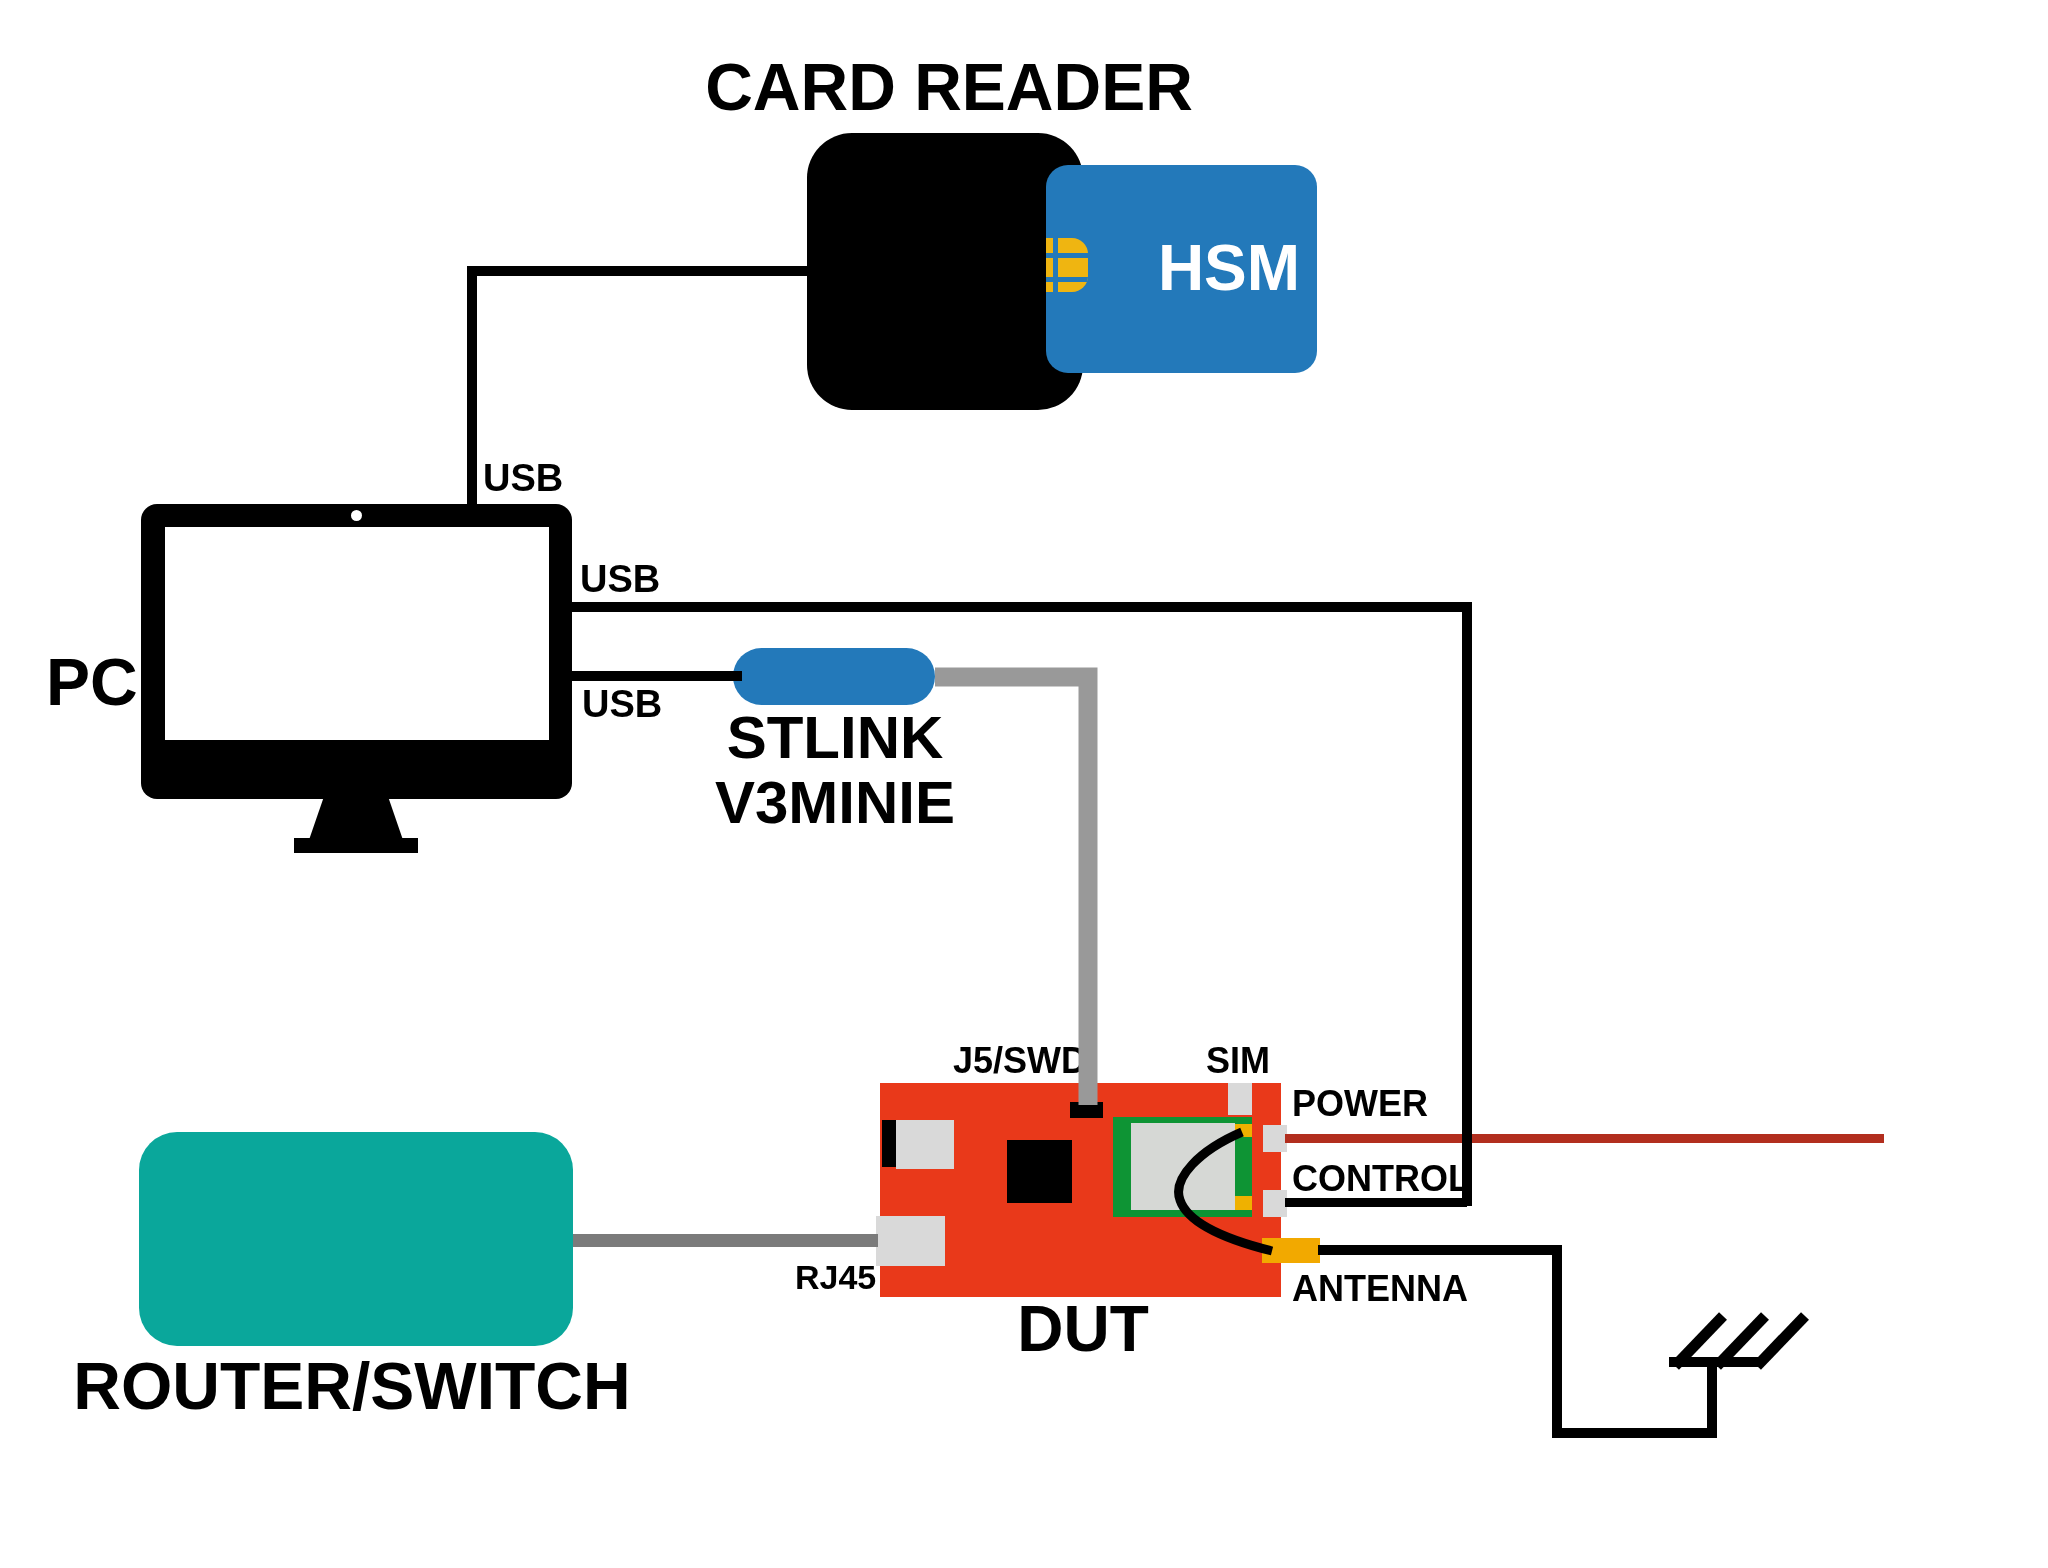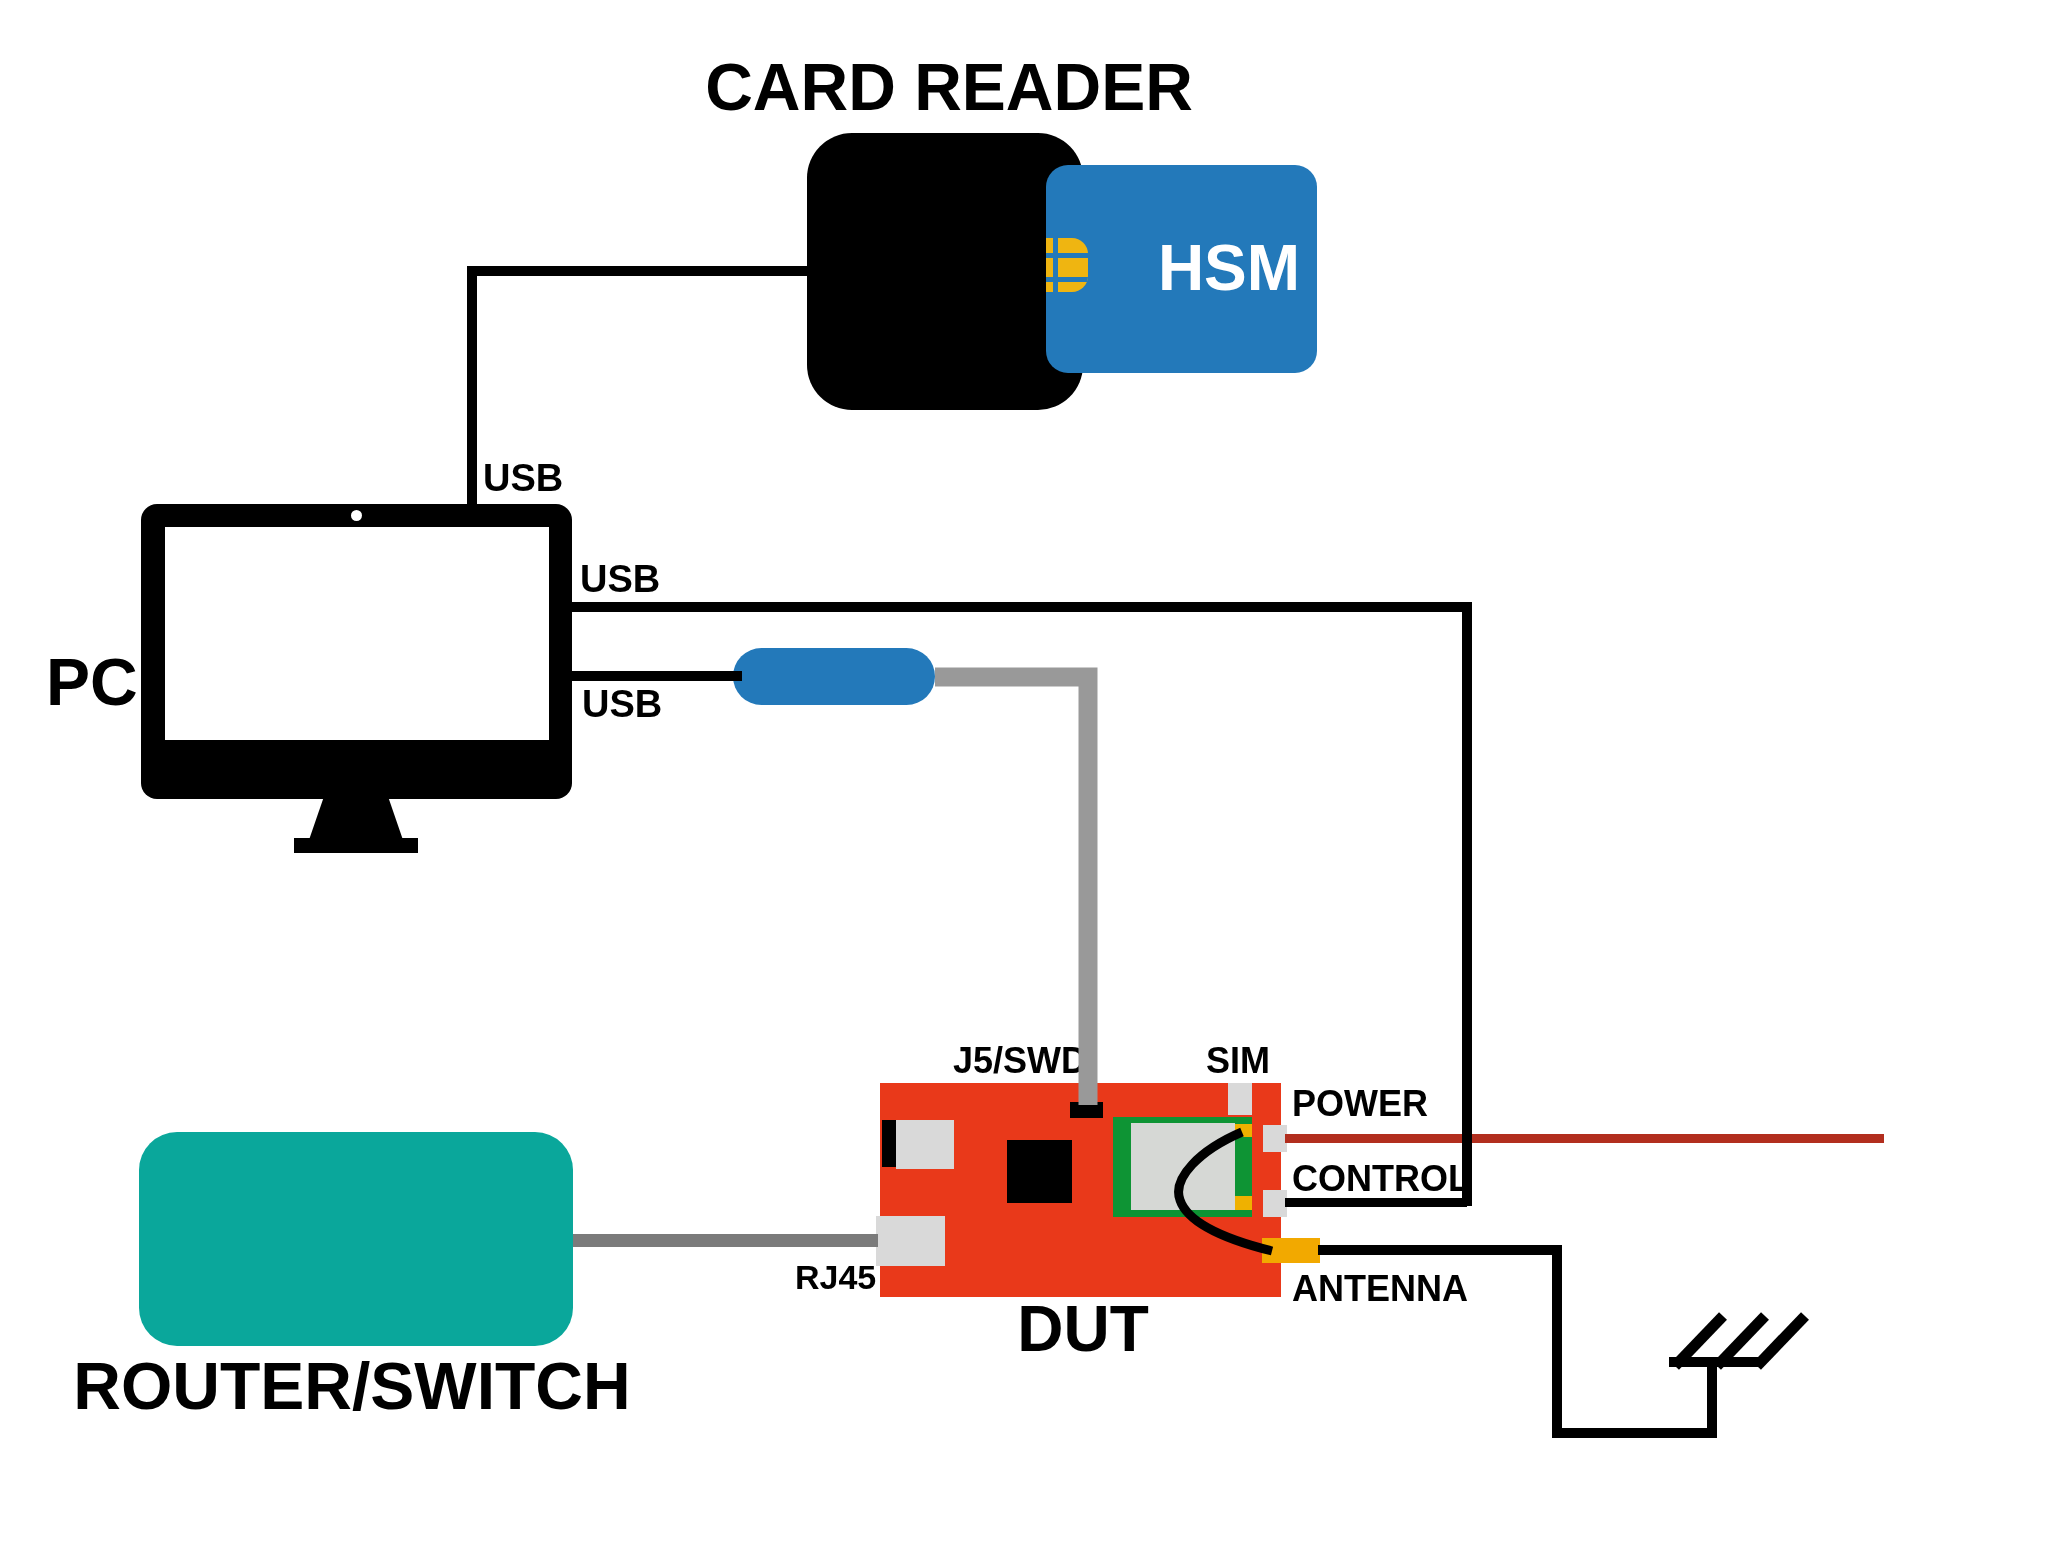--- a/index.html
+++ b/index.html
@@ -68,20 +68,22 @@
   <div class="abs webcam"></div>
   <div class="abs stand-neck"></div>
   <div class="abs stand-base"></div>
   <div class="lbl" style="left:46px;top:649px;font-size:66px;">PC</div>
 
   <div class="lbl" style="left:483px;top:459px;font-size:38px;">USB</div>
   <div class="lbl" style="left:580px;top:560px;font-size:38px;">USB</div>
   <div class="lbl" style="left:582px;top:685px;font-size:38px;">USB</div>
 
   <div class="abs stlink-pill"></div>
+  <div class="lbl ctr" style="left:835px;top:708px;font-size:60px;">STLINK</div>
+  <div class="lbl ctr" style="left:835px;top:773px;font-size:60px;">V3MINIE</div>
 
   <div class="abs router-box"></div>
   <div class="lbl ctr" style="left:352px;top:1353px;font-size:66px;text-align:center;">ROUTER/SWITCH</div>
 
   <div class="abs dut-board"></div>
   <div class="abs dut-left-black"></div>
   <div class="abs conn dut-left-gray"></div>
   <div class="abs conn dut-rj45"></div>
   <div class="abs dut-chip"></div>
   <div class="abs dut-module"></div>

